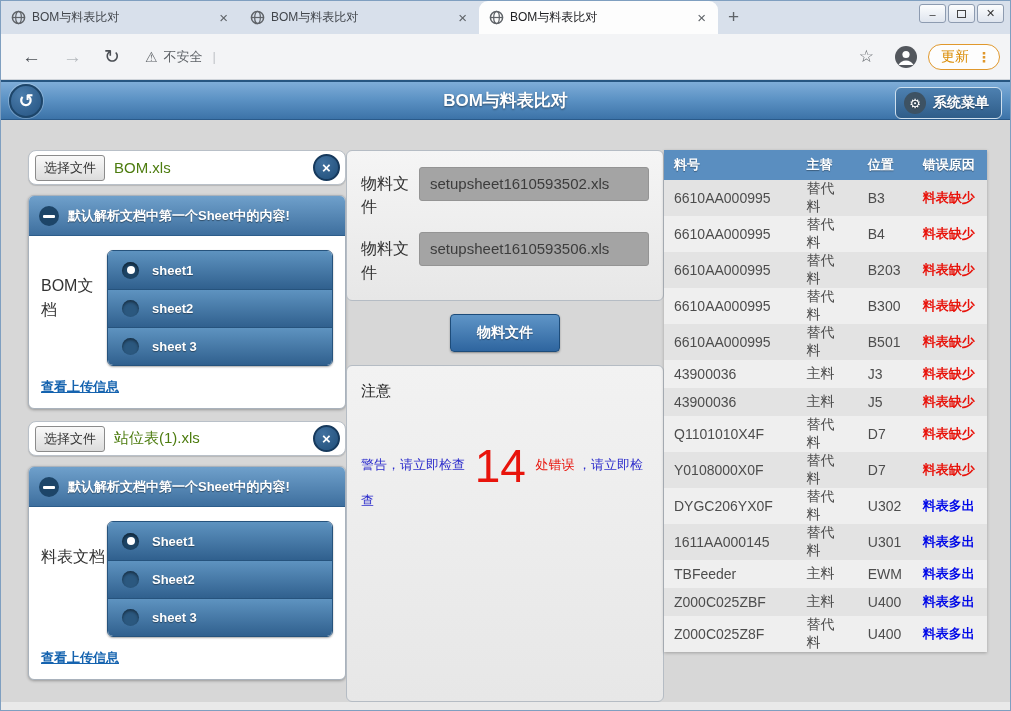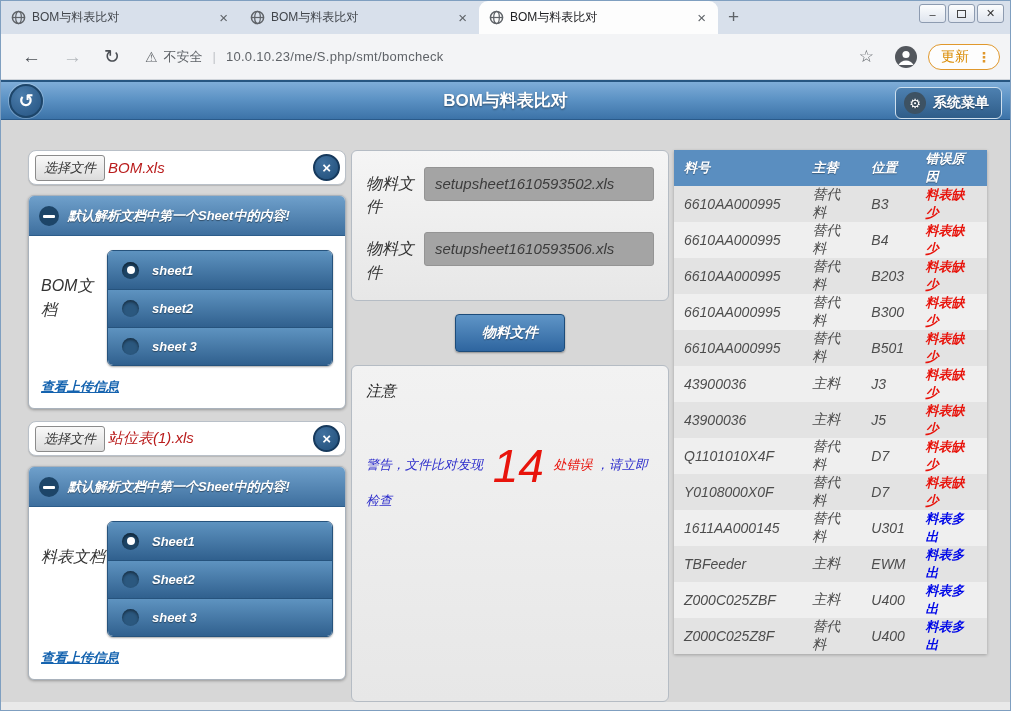--- a/index.html
+++ b/index.html
@@ -52,32 +52,32 @@
     padding:4px 12px 4px 8px; color:#fff; font-size:14px; font-weight:bold; text-shadow:0 1px 1px rgba(0,0,0,.4); }
   .gear-circle { width:22px; height:22px; border-radius:50%; background:#3d5263; color:#fff;
     display:flex; align-items:center; justify-content:center; font-size:13px; }
   .appfooter { height:38px; flex:none; display:flex; align-items:center; justify-content:center;
     background:linear-gradient(180deg,#7fadd8 0%,#5d93c5 45%,#3c73a8 100%);
     border-top:2px solid #275681; border-bottom:1px solid #2a5a8a;
     color:#fff; font-size:15px; font-weight:bold; text-shadow:0 1px 2px rgba(0,0,0,.45); letter-spacing:1px; }
   .bottomstrip { height:8px; background:#e9e9e9; flex:none; }
 
   
-  .main { flex:1; display:flex; padding:30px 23px 0 27px; gap:5px; overflow:hidden;font-style:italic; }
+  .main { flex:1; display:flex; padding:30px 23px 0 27px; overflow:hidden; }
   .col-left  { width:318px; flex:none; }
   .col-mid   { width:318px; flex:none; display:flex; flex-direction:column; }
   .col-right { flex:1; }
 
   
   .file-box { background:#fff; border:1px solid #b9c0c8; border-radius:8px; height:35px;
     display:flex; align-items:center; padding:0 5px 0 6px; position:relative; margin-bottom:10px;
     box-shadow:0 1px 1px rgba(0,0,0,.15); }
   .choose-btn { background:linear-gradient(#f9f9f9,#dcdcdc); border:1px solid #8b8b8b; border-radius:3px;
     font-size:13px; color:#333; padding:3px 8px; flex:none; }
-  .file-name { margin-left:3px; font-size:15px; color:#b91c1c; flex:1; }
+  .file-name { margin-left:9px; font-size:15px; color:#4d7c0f; flex:1; }
   .x-circle { width:27px; height:27px; border-radius:50%; flex:none;
     background:radial-gradient(circle at 35% 30%,#41719f,#1f4d78); border:2px solid #16395c;
     color:#fff; font-size:15px; font-weight:bold; display:flex; align-items:center; justify-content:center; }
 
   
   .panel { background:#fff; border:1px solid #a9b2bc; border-radius:6px; overflow:hidden;
     box-shadow:0 1px 3px rgba(0,0,0,.3); margin-bottom:12px; }
   .panel-hd { height:40px; display:flex; align-items:center; gap:9px; padding:0 10px;
     background:linear-gradient(180deg,#6fa0cb,#3e6f9e); border-bottom:1px solid #2d5d8b;
     color:#fff; font-size:13px; font-weight:bold; text-shadow:0 1px 1px rgba(0,0,0,.4); }
@@ -176,21 +176,20 @@
   </div>
 
   <div class="addrbar">
     <span class="nav-ico">←</span>
     <span class="nav-ico disabled">→</span>
     <span class="nav-ico">↻</span>
     <span class="sec-zone">
       <span class="warn-tri">⚠</span>
       <span>不安全</span>
       <span class="url-sep">|</span>
-      <span class="url-text">10.0.10.23/me/S.php/smt/bomcheck</span>
     </span>
     <span class="addr-spacer"></span>
     <span class="star">☆</span>
     <svg class="avatar" viewBox="0 0 24 24">
         <circle cx="12" cy="12" r="11" fill="#53575d"></circle>
         <circle cx="12" cy="9.5" r="3.6" fill="#fff"></circle>
         <path d="M4.5 20 a8.5 8.5 0 0 1 15 0 z" fill="#fff"></path>
       </svg>
     <span class="update-pill">
       <span>更新</span>
@@ -285,21 +284,21 @@
           <div class="mid-label">物料文件</div>
           <div class="gray-input">setupsheet1610593506.xls</div>
         </div>
       </div>
       <div class="compare-wrap">
         <span class="compare-btn">物料文件</span>
       </div>
       <div class="notice-panel">
         <div class="notice-title">注意</div>
         <div class="warn-line">
-          <span class="warn-blue">警告，文件比对发现</span>
+          <span class="warn-blue">警告，请立即检查</span>
           <span class="warn-count">14</span>
           <span class="warn-red">处错误</span><span class="warn-blue"> ，请立即检查</span>
         </div>
       </div>
     </div>
 
     <div class="col-right">
       <table class="results-table">
         <colgroup>
             <col class="col-part">
@@ -364,20 +363,26 @@
     <td>D7</td>
     <td class="reason missing">料表缺少</td>
   </tr>
             <tr>
     <td>Y0108000X0F</td>
     <td>替代料</td>
     <td>D7</td>
     <td class="reason missing">料表缺少</td>
   </tr>
             <tr>
+    <td>DYGC206YX0F</td>
+    <td>替代料</td>
+    <td>U302</td>
+    <td class="reason extra">料表多出</td>
+  </tr>
+            <tr>
     <td>1611AA000145</td>
     <td>替代料</td>
     <td>U301</td>
     <td class="reason extra">料表多出</td>
   </tr>
             <tr>
     <td>TBFeeder</td>
     <td>主料</td>
     <td>EWM</td>
     <td class="reason extra">料表多出</td>

